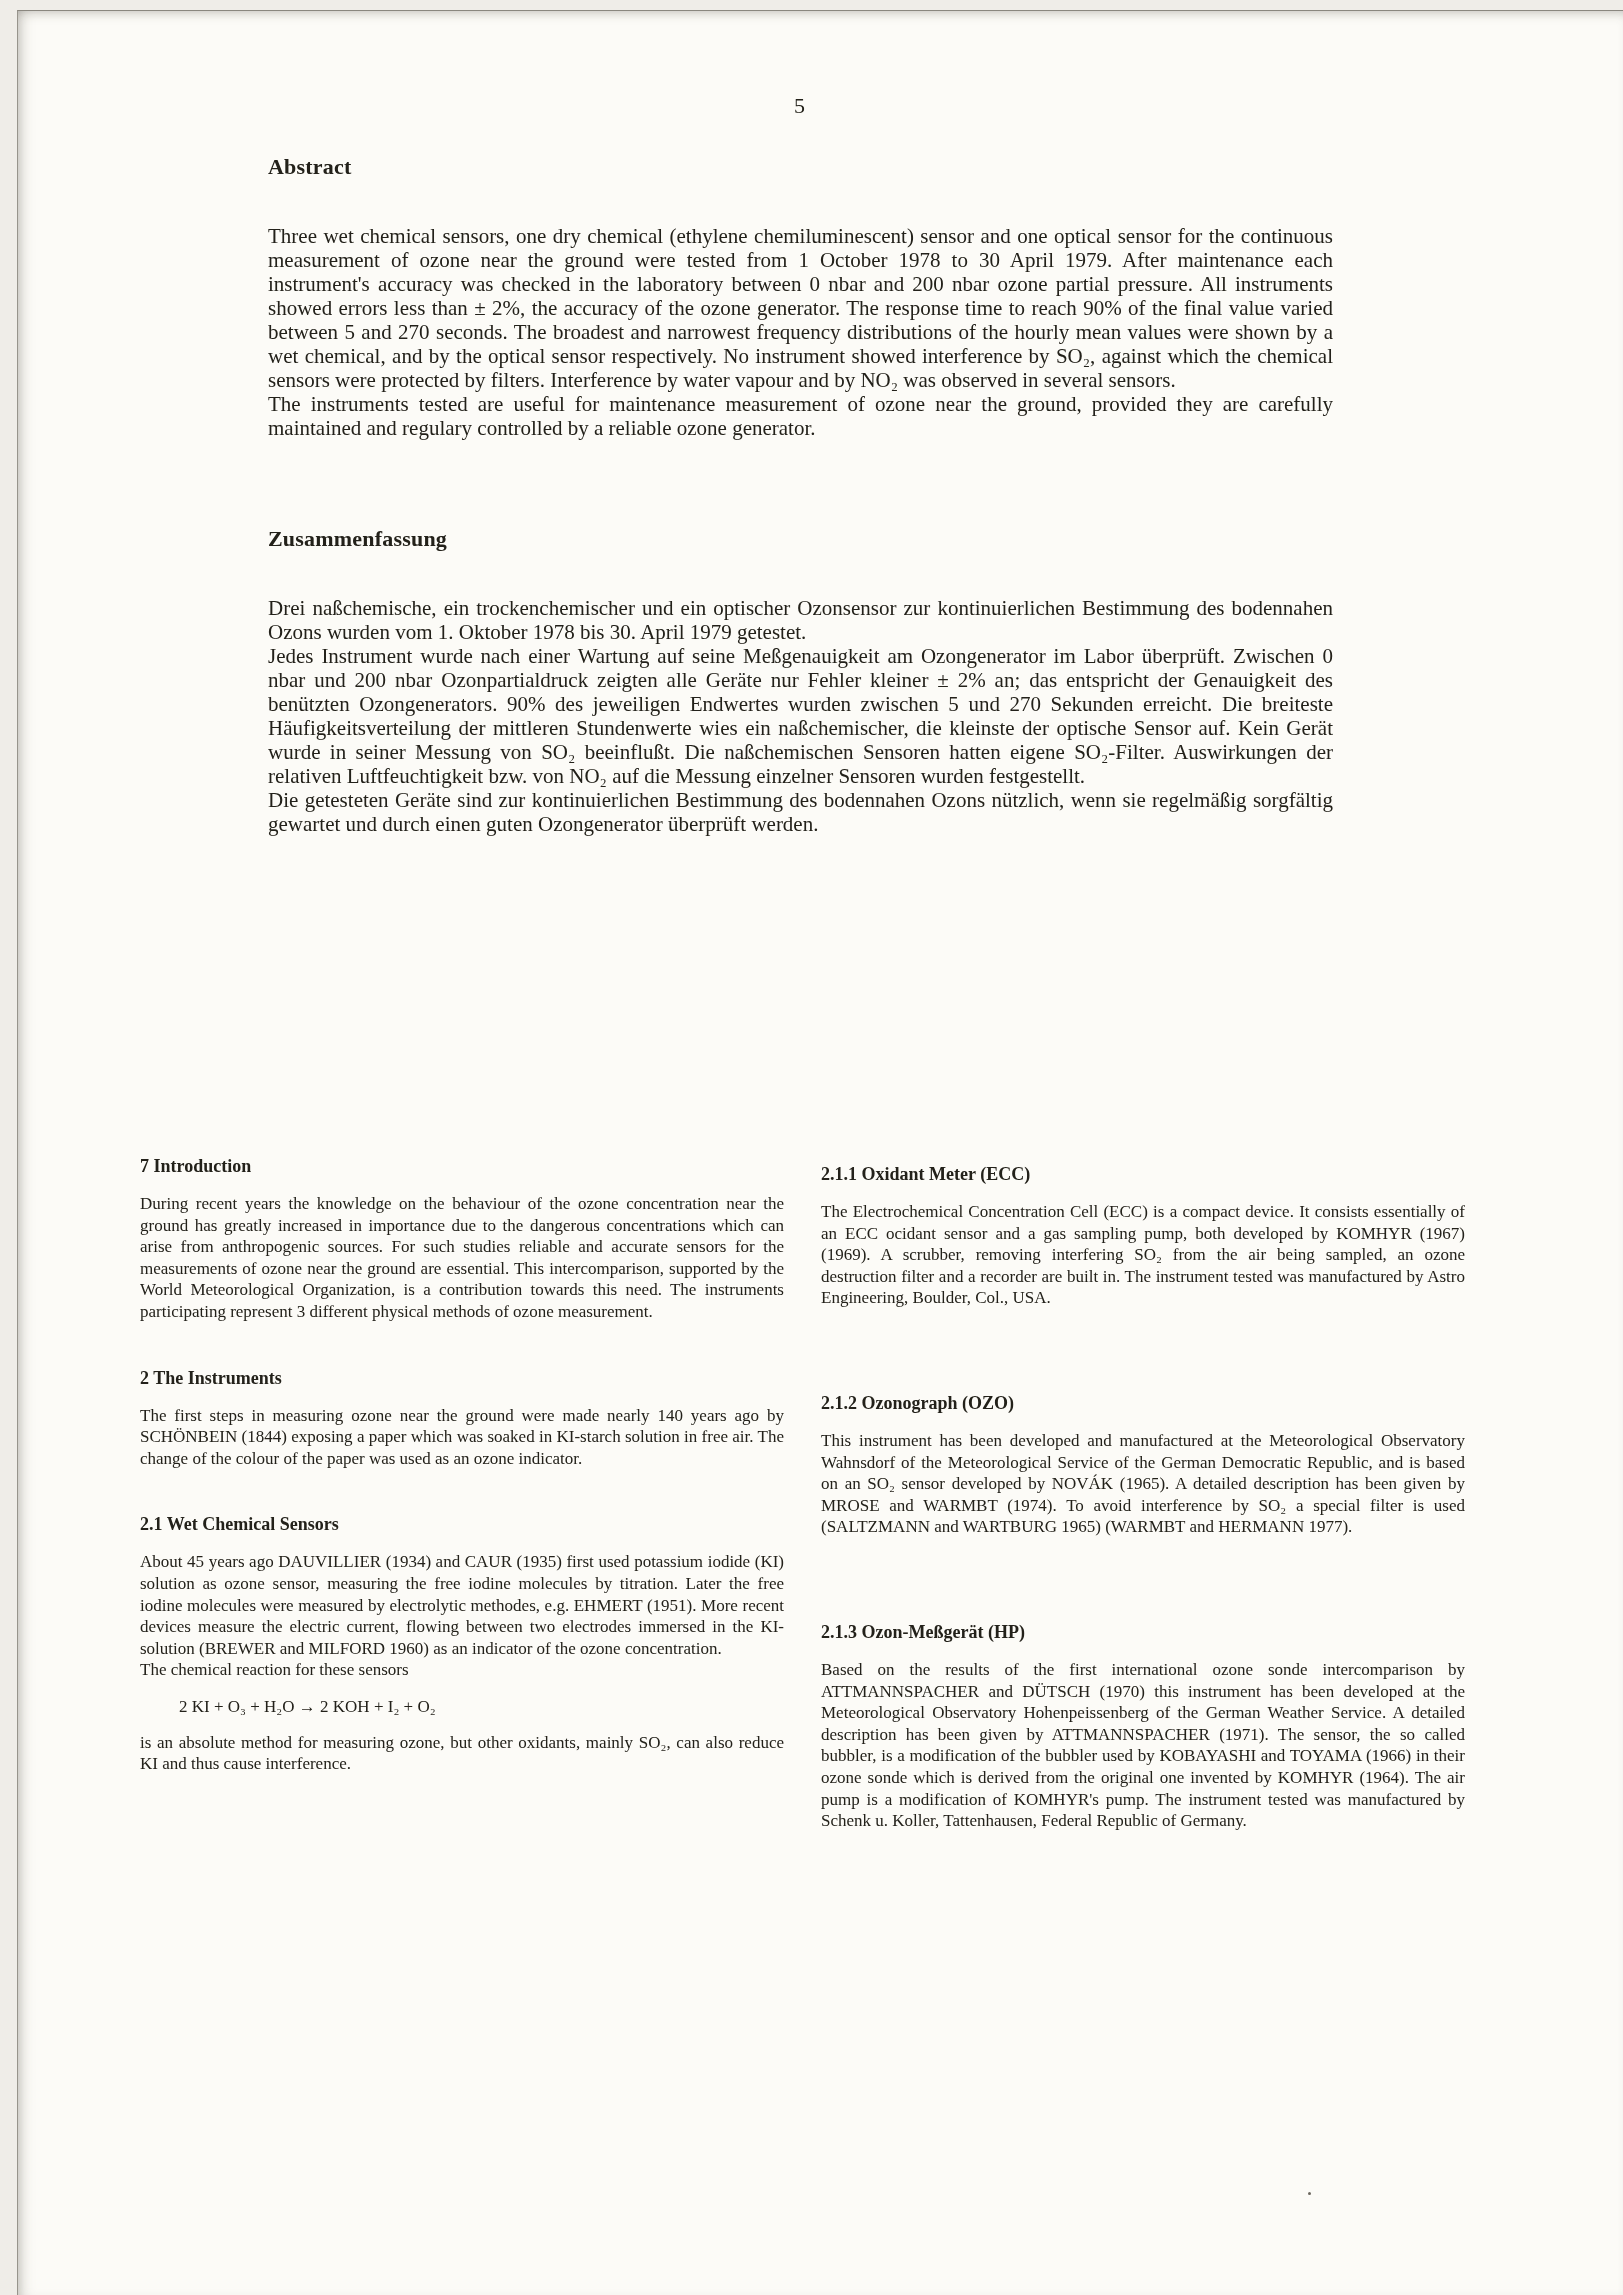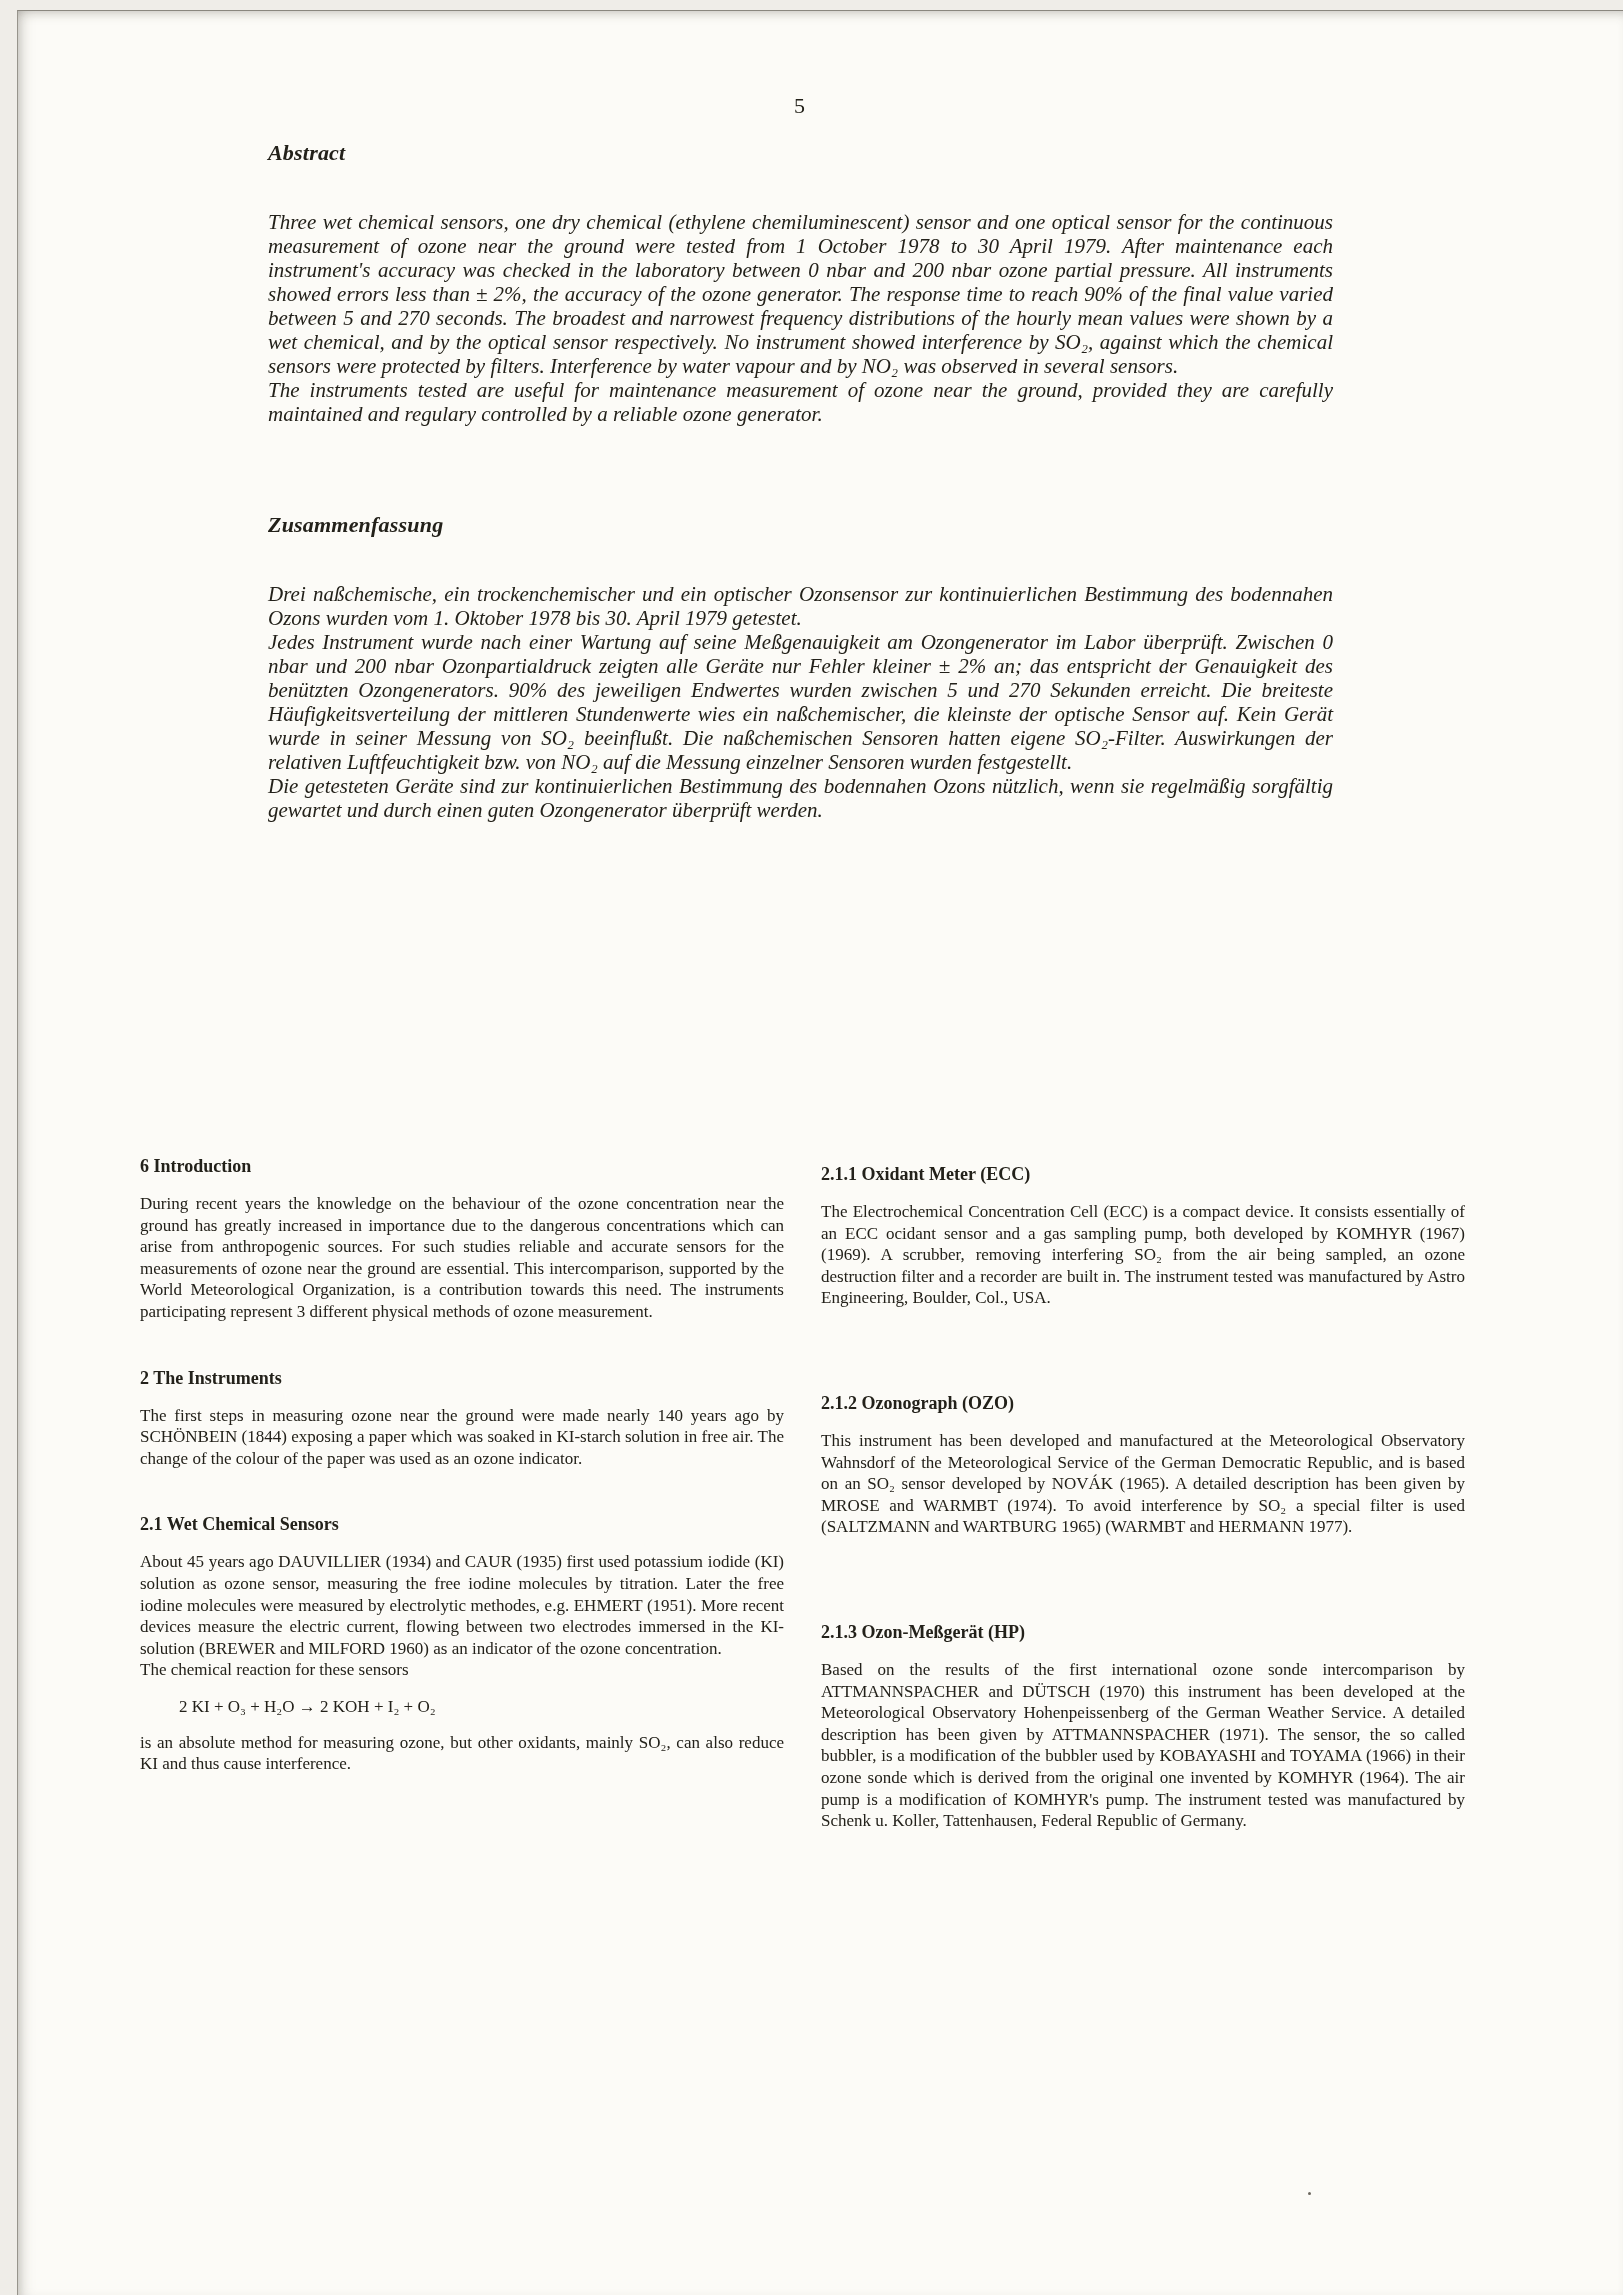--- a/index.html
+++ b/index.html
@@ -29,21 +29,21 @@
   
   .page-num {
     position: absolute;
     top: 93px; left: 268px; width: 1063px;
     text-align: center;
     font-size: 22px;
   }
   
   .front {
     position: absolute;
-    top: 140px; left: 268px; width: 1065px; font-style: italic;
+    top: 154px; left: 268px; width: 1065px;
   }
   .front h2 {
     font-size: 22px; font-weight: 700;
     margin: 0 0 44px 0;
     letter-spacing: 0.2px;
   }
   .front h2.zus-h { margin-top: 86px; }
   .front p {
     margin: 0;
     font-size: 21px;
@@ -94,21 +94,21 @@
     <p>The instruments tested are useful for maintenance measurement of ozone near the ground, provided they are carefully maintained and regulary controlled by a reliable ozone generator.</p>
 
     <h2 class="zus-h">Zusammenfassung</h2>
     <p>Drei naßchemische, ein trockenchemischer und ein optischer Ozonsensor zur kontinuierlichen Bestimmung des bodennahen Ozons wurden vom 1. Oktober 1978 bis 30. April 1979 getestet.</p>
     <p>Jedes Instrument wurde nach einer Wartung auf seine Meßgenauigkeit am Ozongenerator im Labor überprüft. Zwischen 0 nbar und 200 nbar Ozonpartialdruck zeigten alle Geräte nur Fehler kleiner ± 2% an; das entspricht der Genauigkeit des benützten Ozongenerators. 90% des jeweiligen Endwertes wurden zwischen 5 und 270 Sekunden erreicht. Die breiteste Häufigkeitsverteilung der mittleren Stundenwerte wies ein naßchemischer, die kleinste der optische Sensor auf. Kein Gerät wurde in seiner Messung von SO₂ beeinflußt. Die naßchemischen Sensoren hatten eigene SO₂-Filter. Auswirkungen der relativen Luftfeuchtigkeit bzw. von NO₂ auf die Messung einzelner Sensoren wurden festgestellt.</p>
     <p>Die getesteten Geräte sind zur kontinuierlichen Bestimmung des bodennahen Ozons nützlich, wenn sie regelmäßig sorgfältig gewartet und durch einen guten Ozongenerator überprüft werden.</p>
   </section>
 
   <section class="cols">
     <div class="col col-left">
-      <h3 class="first">6 Introduction</h3>
+      <h3 class="first">7 Introduction</h3>
       <p>During recent years the knowledge on the behaviour of the ozone concentration near the ground has greatly increased in importance due to the dangerous concentrations which can arise from anthropogenic sources. For such studies reliable and accurate sensors for the measurements of ozone near the ground are essential. This intercomparison, supported by the World Meteorological Organization, is a contribution towards this need. The instruments participating represent 3 different physical methods of ozone measurement.</p>
 
       <h3>2 The Instruments</h3>
       <p>The first steps in measuring ozone near the ground were made nearly 140 years ago by SCHÖNBEIN (1844) exposing a paper which was soaked in KI-starch solution in free air. The change of the colour of the paper was used as an ozone indicator.</p>
 
       <h3>2.1 Wet Chemical Sensors</h3>
       <p>About 45 years ago DAUVILLIER (1934) and CAUR (1935) first used potassium iodide (KI) solution as ozone sensor, measuring the free iodine molecules by titration. Later the free iodine molecules were measured by electrolytic methodes, e.g. EHMERT (1951). More recent devices measure the electric current, flowing between two electrodes immersed in the KI-solution (BREWER and MILFORD 1960) as an indicator of the ozone concentration.</p>
       <p class="reaction-intro">The chemical reaction for these sensors</p>
       <p class="equation">2 KI + O₃ + H₂O → 2 KOH + I₂ + O₂</p>
       <p class="reaction-outro">is an absolute method for measuring ozone, but other oxidants, mainly SO₂, can also reduce KI and thus cause interference.</p>

